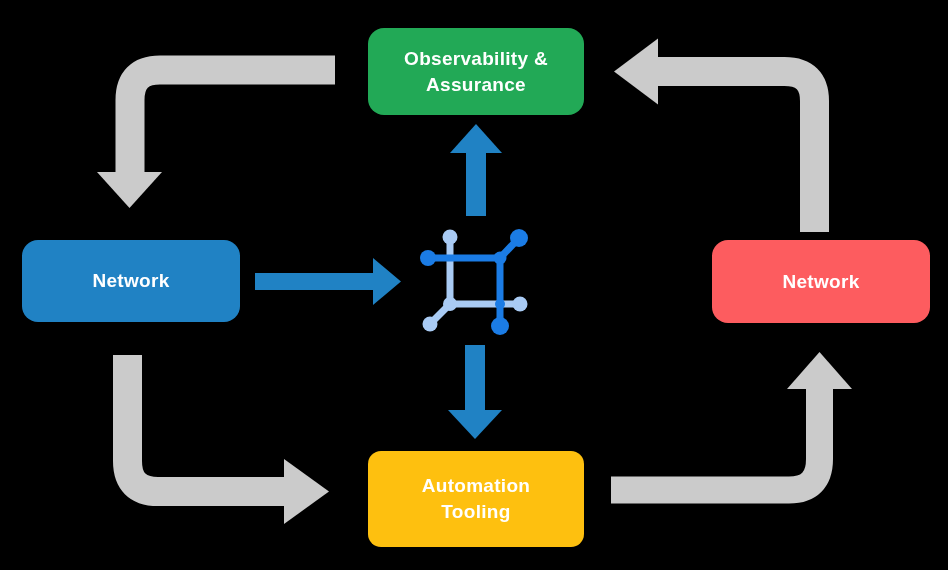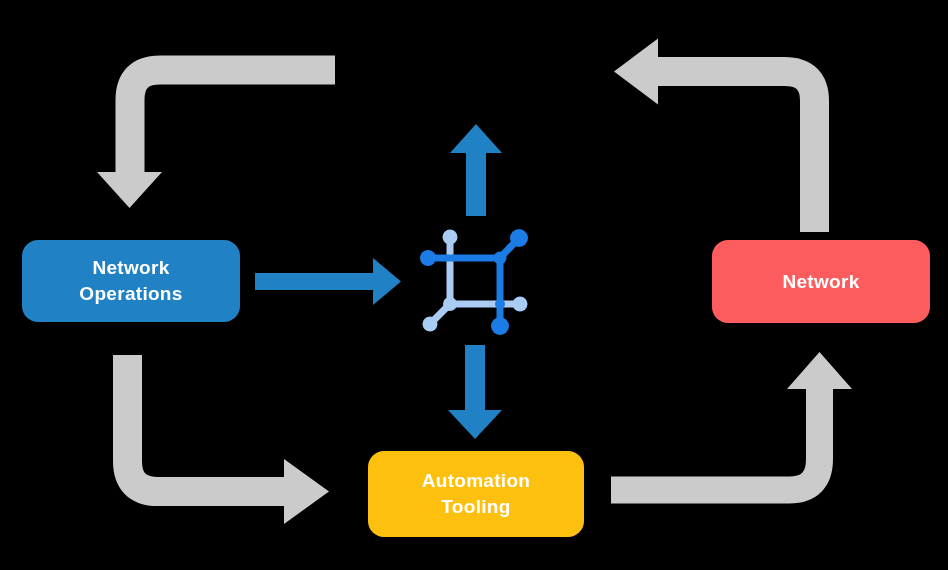--- a/index.html
+++ b/index.html
@@ -26,21 +26,21 @@
     color: #fff;
     font-size: 19px;
     font-weight: bold;
     letter-spacing: 0.3px;
     line-height: 26px;
     text-align: center;
   }
   .node-observability { left: 368px; top: 28px;  width: 216px; height: 87px; }
   .node-operations    { left: 22px;  top: 240px; width: 218px; height: 82px; }
   .node-infrastructure{ left: 712px; top: 240px; width: 218px; height: 83px; }
-  .node-automation    { left: 368px; top: 451px; width: 216px; height: 86px; }
+  .node-automation    { left: 368px; top: 451px; width: 216px; height: 96px; border-radius: 13px; }
   .icon-wrap {
     position: absolute;
     left: 416px; top: 220px;
     width: 120px; height: 126px;
   }
 </style>
 </head>
 <body>
 
 <div class="canvas">
@@ -95,24 +95,27 @@
       <path d="M84 38 L84 104" fill="none" stroke-width="7" style="stroke: rgb(27, 124, 229);"></path>
       <path d="M84 38 L101 20" fill="none" stroke-width="7" style="stroke: rgb(27, 124, 229);"></path>
       <circle cx="12" cy="38" r="8" style="fill: rgb(27, 124, 229);"></circle>
       <circle cx="84" cy="106" r="9" style="fill: rgb(27, 124, 229);"></circle>
       <circle cx="103" cy="18" r="9" style="fill: rgb(27, 124, 229);"></circle>
       <circle cx="84" cy="38" r="6.5" style="fill: rgb(27, 124, 229);"></circle>
       <circle cx="84" cy="84" r="5" style="fill: rgb(27, 124, 229);"></circle>
     </g>
   </svg>
 
+  <div class="node node-observability" style="background-color: rgb(34, 169, 86);">
+    <span>Observability &amp;</span>
+    <span>Assurance</span>
+  </div>
 
   <div class="node node-operations" style="background-color: rgb(32, 130, 196);">
     <span>Network</span>
-    <span>Operations</span>
   </div>
 
   <div class="node node-infrastructure" style="background-color: rgb(253, 92, 95);">
     <span>Network</span>
   </div>
 
   <div class="node node-automation" style="background-color: rgb(254, 192, 15);">
     <span>Automation</span>
     <span>Tooling</span>
   </div>

